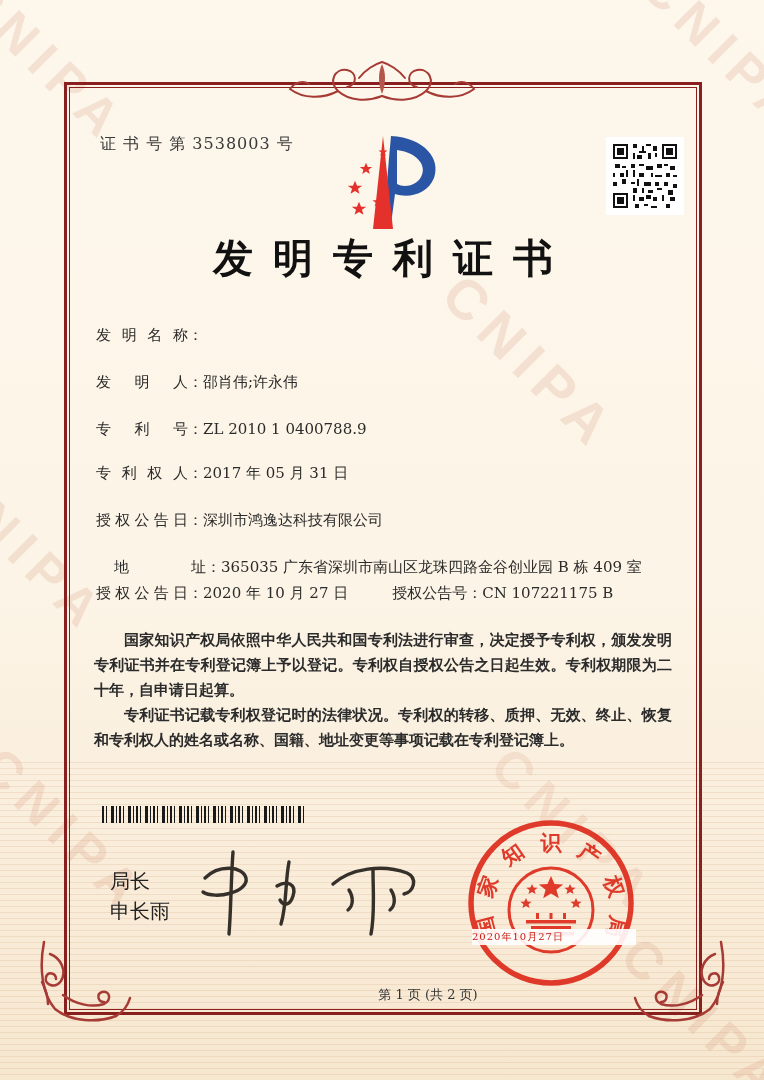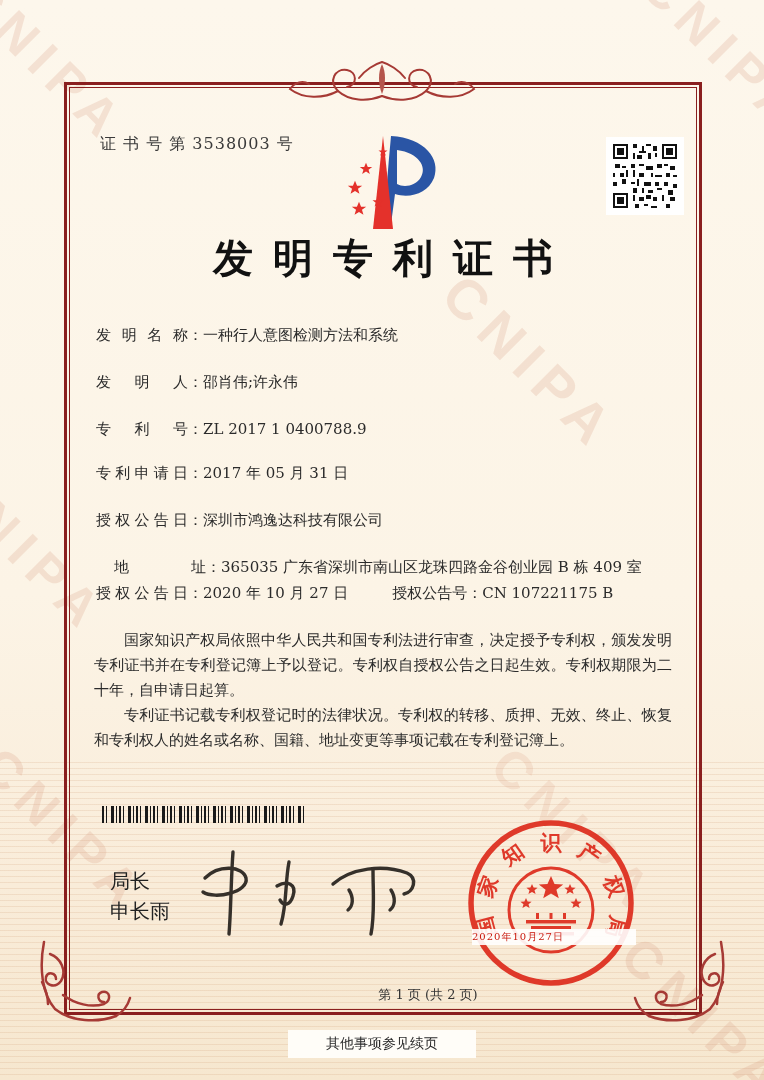--- a/index.html
+++ b/index.html
@@ -76,21 +76,21 @@
   .fcolon { flex:0 0 auto; }
   .fvalue { flex:1 1 auto; }
   .grant-row { display:flex; line-height:22px; }
   .grant-pair { display:flex; }
   .grant-pair.second { margin-left:44px;justify-content:flex-end; }
   
   .paras {
     position:absolute; left:94px; top:628px; width:578px;
     font-size:15px; line-height:25px; text-align:justify; color:#2b2b2b;
   }
-  .paras p { text-indent:2em; }
+  .paras p { text-indent:2em;font-weight:bold; }
   
   .barcode {
     position:absolute; left:102px; top:806px; width:204px; height:17px;
     background:
       repeating-linear-gradient(90deg,
         #191919 0 2px, transparent 2px 4px,
         #191919 4px 5px, transparent 5px 9px,
         #191919 9px 12px, transparent 12px 14px,
         #191919 14px 15px, transparent 15px 17px);
   }
@@ -197,34 +197,33 @@
         M10,27h2v2h-2z M14,27h2v1h-2z M17,28h3v1h-3z M24,27h2v2h-2z"></path>
     </svg>
   </div>
 
   <div class="title">发明专利证书</div>
 
   <div class="fields">
     <div class="frow">
       <span class="flabel">发明名称</span>
         <span class="fcolon">：</span>
-      <span class="fvalue">一种行人意图检测方法和系统</span>
     </div>
     <div class="frow">
       <span class="flabel">发明人</span>
         <span class="fcolon">：</span>
       <span class="fvalue">邵肖伟;许永伟</span>
     </div>
     <div class="frow tight">
       <span class="flabel">专利号</span>
         <span class="fcolon">：</span>
-      <span class="fvalue">ZL 2017 1 0400788.9</span>
+      <span class="fvalue">ZL 2010 1 0400788.9</span>
     </div>
     <div class="frow">
-      <span class="flabel">专利申请日</span>
+      <span class="flabel">专利权人</span>
         <span class="fcolon">：</span>
       <span class="fvalue">2017 年 05 月 31 日</span>
     </div>
     <div class="frow">
       <span class="flabel">授权公告日</span>
         <span class="fcolon">：</span>
       <span class="fvalue">深圳市鸿逸达科技有限公司</span>
     </div>
     <div class="frow addr">
       <span class="flabel">地址</span>
@@ -295,15 +294,14 @@
         <rect x="70" y="95" width="3" height="6"></rect>
         <rect x="83.5" y="95" width="3" height="6"></rect>
         <rect x="97" y="95" width="3" height="6"></rect>
       </g>
     </g>
   </svg>
   <div class="seal-date">2020年10月27日</div>
 
   <div class="page-info">第 1 页 (共 2 页)</div>
 
-  <div class="note-strip">其他事项参见续页</div>
 
 </div>
 
 </body></html>

